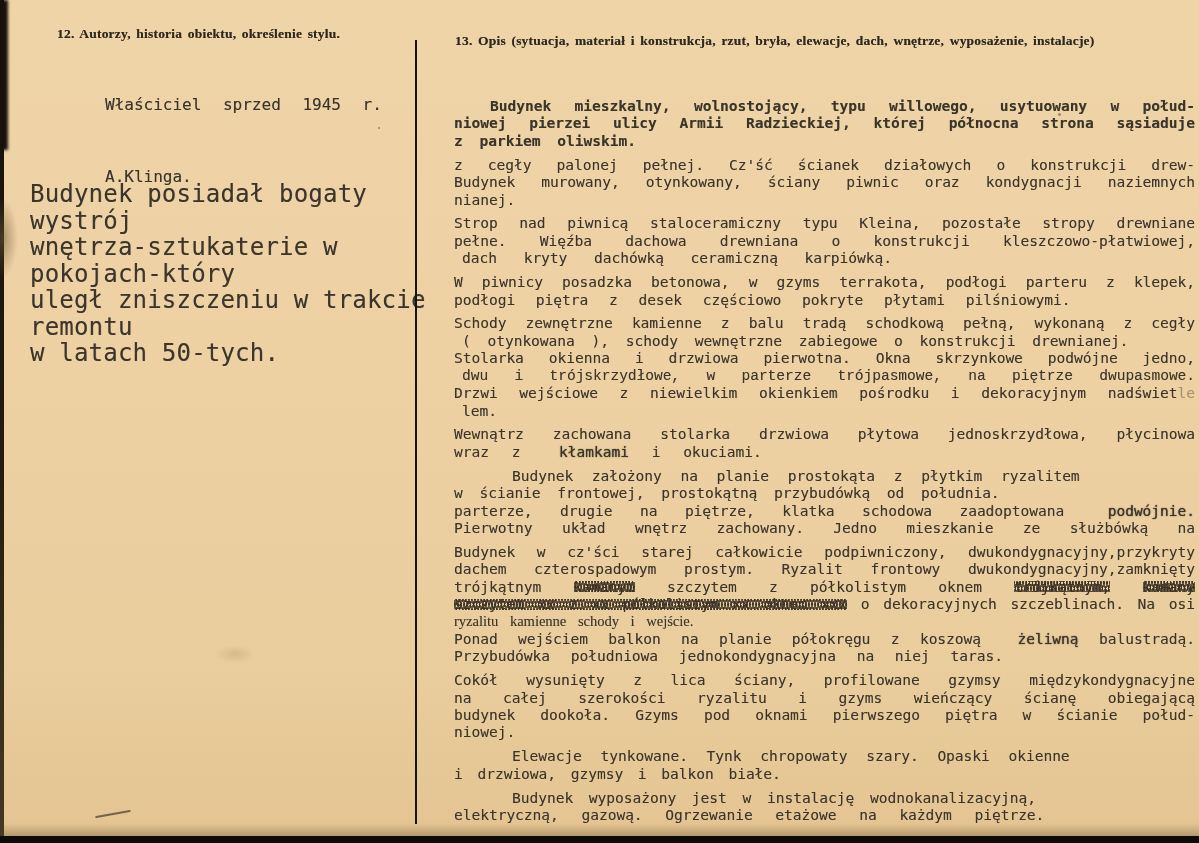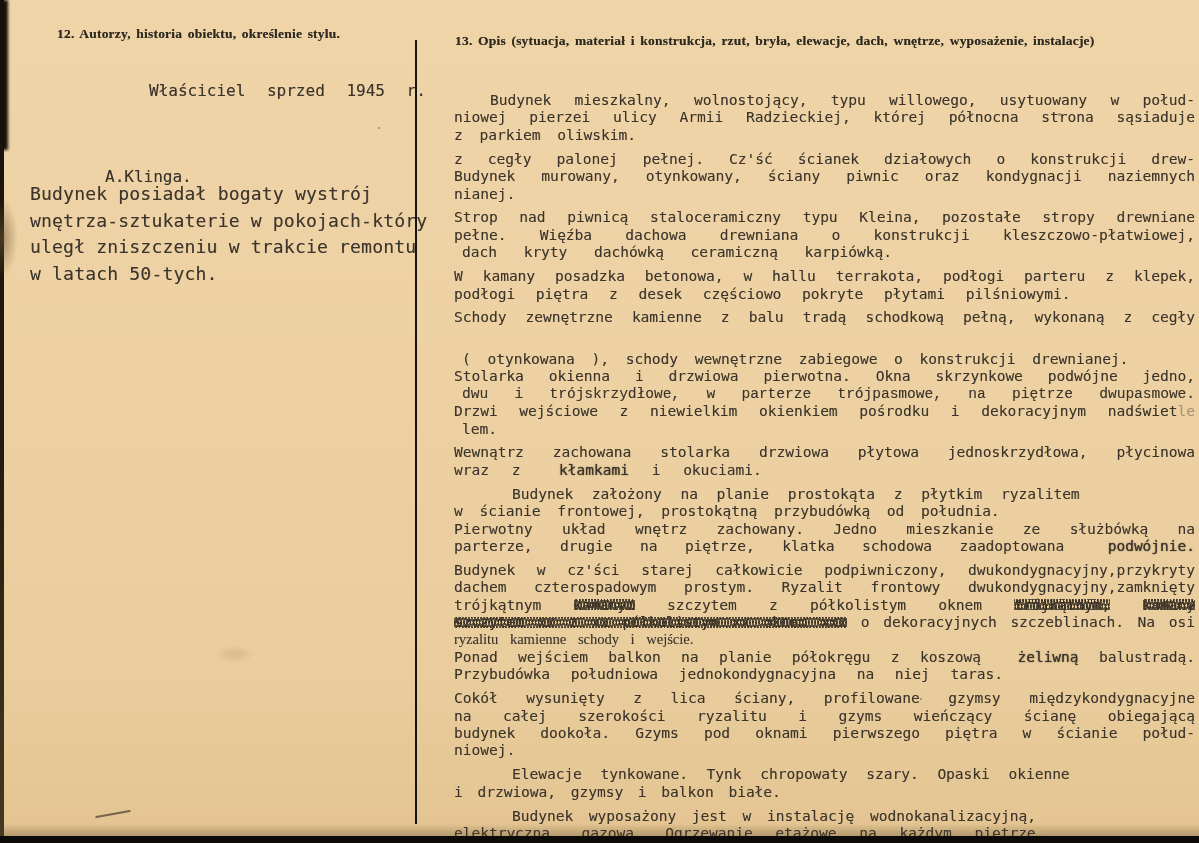--- a/index.html
+++ b/index.html
@@ -14,32 +14,32 @@
     font-size:13.5px;color:#2d2920;letter-spacing:.2px;word-spacing:2px;white-space:nowrap;
     text-shadow:0 0 .4px rgba(45,41,32,.55);
   }
   #hdr-left{left:45px;top:26px;margin-left:12px;}
   #hdr-right{left:455px;top:33px;}
   
   .entry{
     position:absolute;left:105px;font-size:16px;word-spacing:12px;white-space:nowrap;
     color:#39332a;text-shadow:.3px .3px 0 rgba(57,51,42,.35);
   }
-  #entry-owner{top:81px;margin-left:44px;}
+  #entry-owner{top:95px;}
   #entry-name{top:128px;}
   #entry-name2{top:167px;}
   #note{
     position:absolute;left:30px;top:181px;width:402px;
-    font-size:18px;line-height:26.5px;letter-spacing:.2px;color:#3b352c;
+    font-size:24px;line-height:26.5px;letter-spacing:.2px;color:#3b352c;
     text-shadow:.3px .3px 0 rgba(59,53,44,.35);
   }
   
   #rparas{position:absolute;left:454px;top:84px;width:741px;}
   .para{margin-top:6.5px;}
-  .para:first-child{margin-top:8px;}
+  .para:first-child{margin-top:14px;font-weight:bold;}
   .line{
     font-size:14.5px;line-height:17.4px;word-spacing:2.5px;color:#3a342b;
     text-shadow:.3px .3px 0 rgba(58,52,43,.32);
   }
   .just{text-align:justify;text-align-last:justify;}
   
   .xover{
     background-image:
       repeating-linear-gradient(75deg,rgba(0,0,0,0) 0 1.5px,rgba(48,40,28,.72) 1.5px 3px),
       repeating-linear-gradient(-75deg,rgba(0,0,0,0) 0 1.5px,rgba(48,40,28,.72) 1.5px 3px);
@@ -92,40 +92,40 @@
         <div class="line just"><span>z cegły palonej pełnej. Cz'ść ścianek działowych o konstrukcji drew-</span></div>
         <div class="line just"><span>Budynek murowany, otynkowany, ściany piwnic oraz kondygnacji naziemnych</span></div>
         <div class="line"><span>nianej.</span></div>
       </div>
       <div class="para">
         <div class="line just"><span>Strop nad piwnicą staloceramiczny typu Kleina, pozostałe stropy drewniane</span></div>
         <div class="line just"><span>pełne. Więźba dachowa drewniana o konstrukcji kleszczowo-płatwiowej,</span></div>
         <div class="line" style="padding-left: 8px; word-spacing: 18px;"><span>dach kryty dachówką ceramiczną karpiówką.</span></div>
       </div>
       <div class="para">
-        <div class="line just"><span>W kamany posadzka betonowa, w hallu terrakota, podłogi parteru z klepek,</span></div>
+        <div class="line just"><span>W piwnicy posadzka betonowa, w gzyms terrakota, podłogi parteru z klepek,</span></div>
         <div class="line" style="word-spacing: 12px;"><span>podłogi piętra z desek częściowo pokryte płytami pilśniowymi.</span></div>
       </div>
       <div class="para">
         <div class="line just"><span>Schody zewnętrzne kamienne z balu tradą schodkową pełną, wykonaną z cegły</span></div>
-        <div class="line" style="padding-left: 8px; word-spacing: 8px; margin-top: 24px;"><span>( otynkowana ), schody wewnętrzne zabiegowe o konstrukcji drewnianej.</span></div>
+        <div class="line" style="padding-left: 8px; word-spacing: 8px;"><span>( otynkowana ), schody wewnętrzne zabiegowe o konstrukcji drewnianej.</span></div>
         <div class="line just"><span>Stolarka okienna i drzwiowa pierwotna. Okna skrzynkowe podwójne jedno,</span></div>
         <div class="line just" style="padding-left: 8px; font-family: Liberation Mono, monospace;"><span>dwu i trójskrzydłowe, w parterze trójpasmowe, na piętrze dwupasmowe.</span></div>
         <div class="line just"><span>Drzwi wejściowe z niewielkim okienkiem pośrodku i dekoracyjnym nadświet</span><span class="faded">le</span></div>
         <div class="line" style="padding-left: 8px;"><span>lem.</span></div>
       </div>
       <div class="para">
         <div class="line just"><span>Wewnątrz zachowana stolarka drzwiowa płytowa jednoskrzydłowa, płycinowa</span></div>
         <div class="line" style="word-spacing: 14px;"><span>wraz z </span><span class="blot">kłamkami</span><span> i okuciami.</span></div>
       </div>
       <div class="para">
         <div class="line" style="padding-left: 58px; word-spacing: 10px;"><span>Budynek założony na planie prostokąta z płytkim ryzalitem</span></div>
         <div class="line" style="word-spacing: 8px;"><span>w ścianie frontowej, prostokątną przybudówką od południa.</span></div>
+        <div class="line just"><span>parterze, drugie na piętrze, klatka schodowa zaadoptowana </span><span class="blot">podwójnie.</span></div>
         <div class="line just"><span>Pierwotny układ wnętrz zachowany. Jedno mieszkanie ze służbówką na</span></div>
-        <div class="line just"><span>parterze, drugie na piętrze, klatka schodowa zaadoptowana </span><span class="blot">podwójnie.</span></div>
       </div>
       <div class="para">
         <div class="line just"><span>Budynek w cz'ści starej całkowicie podpiwniczony, dwukondygnacyjny,przykryty</span></div>
         <div class="line just"><span>dachem czterospadowym prostym. Ryzalit frontowy dwukondygnacyjny,zamknięty</span></div>
         <div class="line just"><span>trójkątnym </span><span class="xover">kamanym</span><span> szczytem z półkolistym oknem </span><span class="xover">trójkątnym,</span><span> </span><span class="xover">kamany</span></div>
         <div class="line just"><span class="xover">szczytem xx z xx półkolistym xx oknem xxx</span><span> o dekoracyjnych szczeblinach. Na osi</span></div>
         <div class="line" style="word-spacing: 8px; font-family: Liberation Serif, serif;"><span>ryzalitu kamienne schody i wejście.</span></div>
         <div class="line just"><span>Ponad wejściem balkon na planie półokręgu z koszową </span><span class="blot">żeliwną</span><span> balustradą.</span></div>
         <div class="line" style="word-spacing: 12px;"><span>Przybudówka południowa jednokondygnacyjna na niej taras.</span></div>
       </div>

